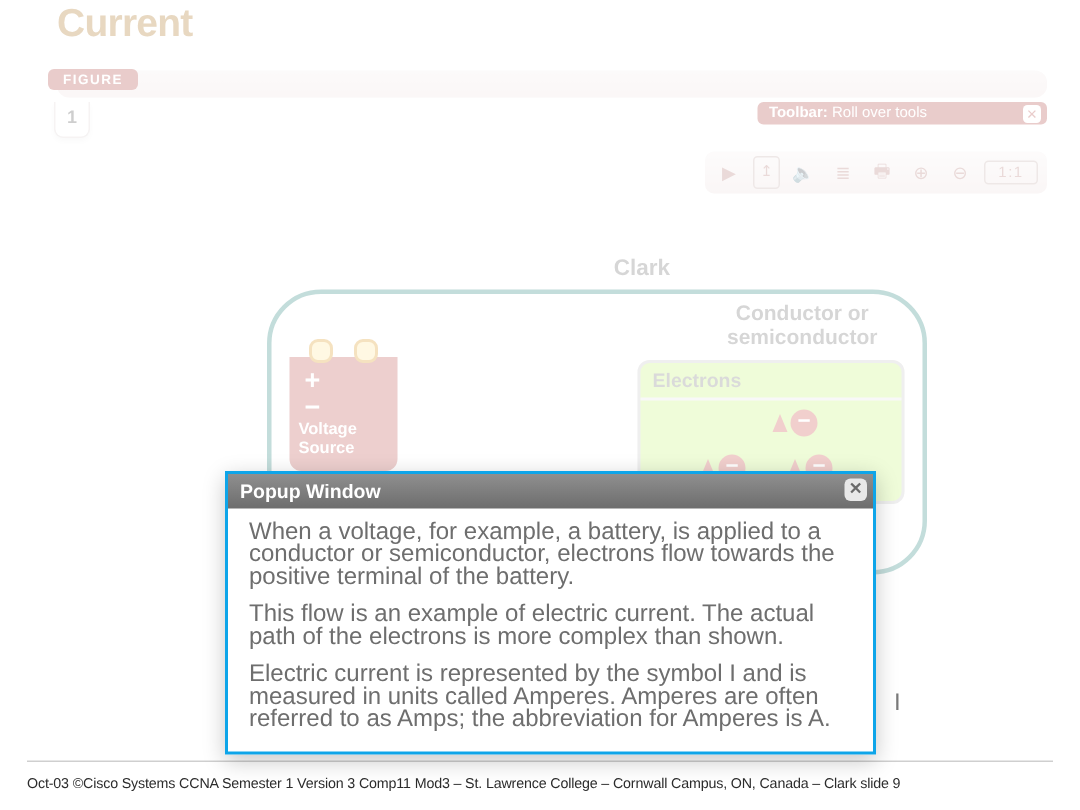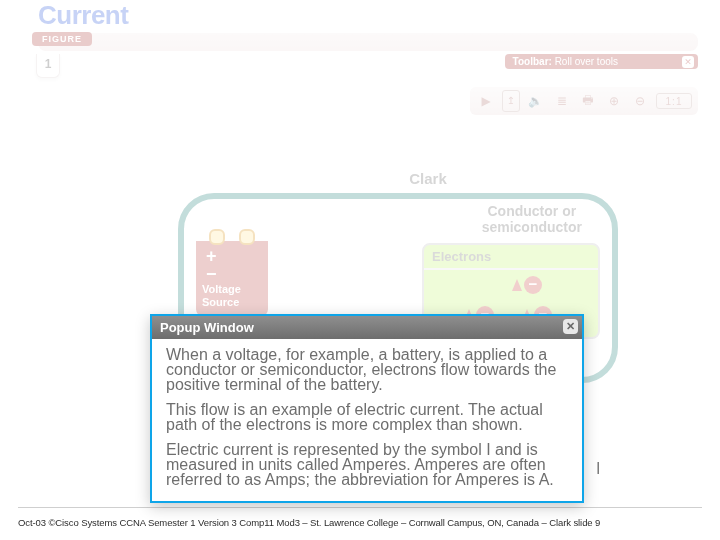--- a/index.html
+++ b/index.html
@@ -15,25 +15,25 @@
     opacity: 0.25;
     pointer-events: none;
   }
   .slide {
     position: absolute;
     left: 38px; top: 0; right: 22px; bottom: 40px;
   }
   .title {
     font-size: 26px;
     font-weight: bold;
-    color: #1d4ed8;
+    color: #a16207;
     letter-spacing: -0.5px;
   }
   .figure-bar {
-    margin-top: 2px;
+    margin-top: 16px;
     height: 18px;
     background: linear-gradient(#f2e9e9,#ecdcdc);
     border-radius: 8px;
     position: relative;
   }
   .figure-tab {
     position: absolute;
     left: -6px; top: -1px;
     background: #a7322f;
     color: #fff;
@@ -130,21 +130,21 @@
     text-align: center;
     color: #5a5a5a;
     font-weight: bold;
     font-size: 15px;
     margin-bottom: 6px;
     margin-left: 60px;
   }
   .wire-box {
     width: 440px;
     height: 190px;
-    border: 6px solid #0f766e;
+    border: 3px solid #0f766e;
     border-radius: 36px;
     position: relative;
   }
   .cond-label {
     position: absolute;
     right: 30px; top: 4px;
     color: #5a5a5a;
     font-weight: bold;
     font-size: 14px;
     text-align: center;

